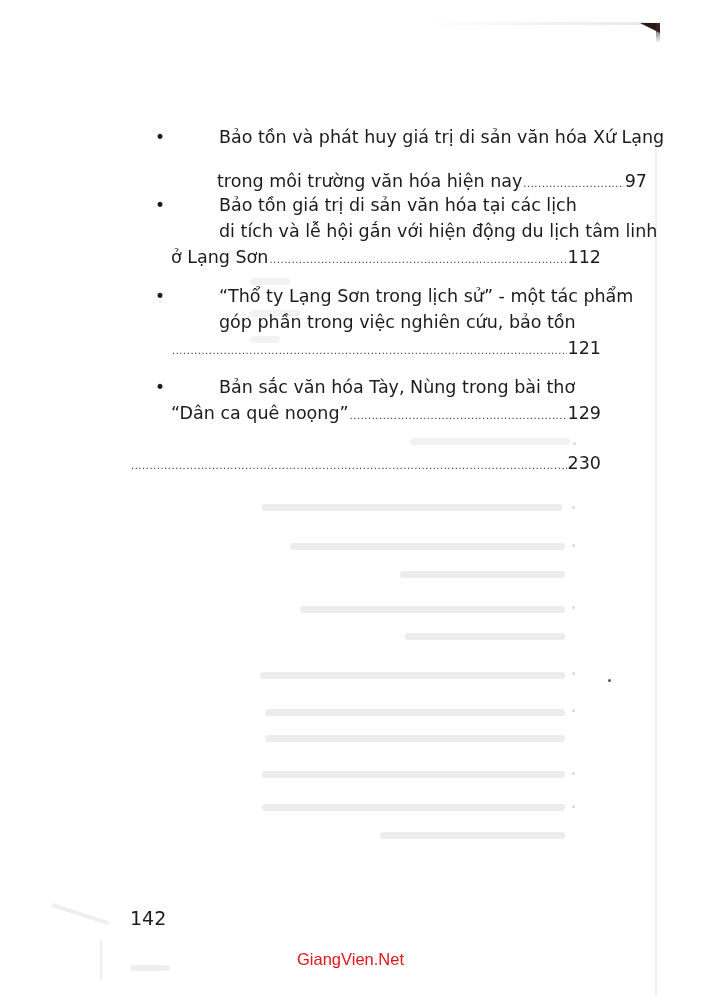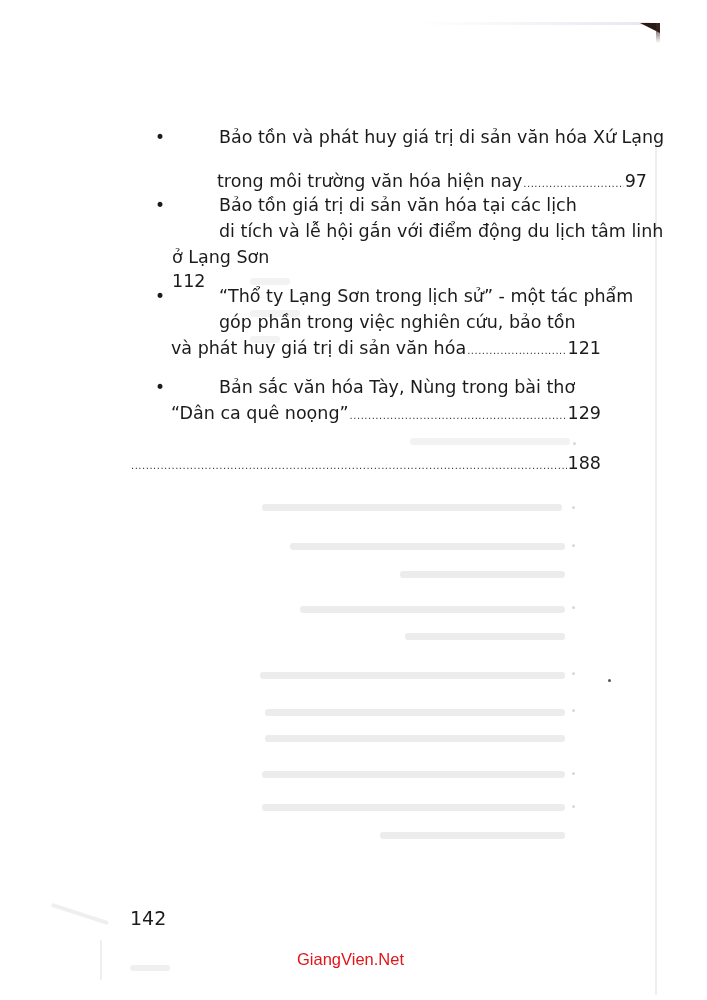--- a/index.html
+++ b/index.html
@@ -185,50 +185,49 @@
       <div class="leader-line" style="left:171px;top:169px;width:430px;margin-left:46px;">
         <span class="txt">trong môi trường văn hóa hiện nay</span>
         <span class="dots"></span>
         <span class="num">97</span>
       </div>
     </div>
 
     <div>
       <span class="bullet" style="top:193px;">•</span>
       <div class="line" style="left:171px;top:193px;">Bảo tồn giá trị di sản văn hóa tại các lịch</div>
-      <div class="line" style="left:171px;top:219px;">di tích và lễ hội gắn với điểm động du lịch tâm linh</div>
-      <div class="leader-line" style="left:171px;top:245px;width:430px;flex-direction:column;">
+      <div class="line" style="left:171px;top:219px;">di tích và lễ hội gắn với hiện động du lịch tâm linh</div>
+      <div class="leader-line" style="left:171px;top:245px;width:430px;">
         <span class="txt">ở Lạng Sơn</span>
         <span class="dots"></span>
         <span class="num">112</span>
       </div>
     </div>
 
     <div>
       <span class="bullet" style="top:284px;">•</span>
       <div class="line" style="left:171px;top:284px;">“Thổ ty Lạng Sơn trong lịch sử” - một tác phẩm</div>
       <div class="line" style="left:171px;top:310px;text-align:right;">góp phần trong việc nghiên cứu, bảo tồn</div>
       <div class="leader-line" style="left:171px;top:336px;width:430px;">
-        <span class="txt">và phát huy giá trị di sản văn hóa</span>
         <span class="dots"></span>
         <span class="num">121</span>
       </div>
     </div>
 
     <div>
       <span class="bullet" style="top:375px;">•</span>
       <div class="line" style="left:171px;top:375px;text-align:right;">Bản sắc văn hóa Tày, Nùng trong bài thơ</div>
       <div class="leader-line" style="left:171px;top:401px;width:430px;">
         <span class="txt">“Dân ca quê noọng”</span>
         <span class="dots"></span>
         <span class="num">129</span>
       </div>
     </div>
 
     <div class="leader-line" style="left:130px;top:451px;width:471px;">
       <span class="dots"></span>
-      <span class="num">188</span>
+      <span class="num">230</span>
     </div>
   </div>
 
   <div class="page-number">142</div>
   <div class="watermark">GiangVien.Net</div>
 </div>
 
 </body></html>

